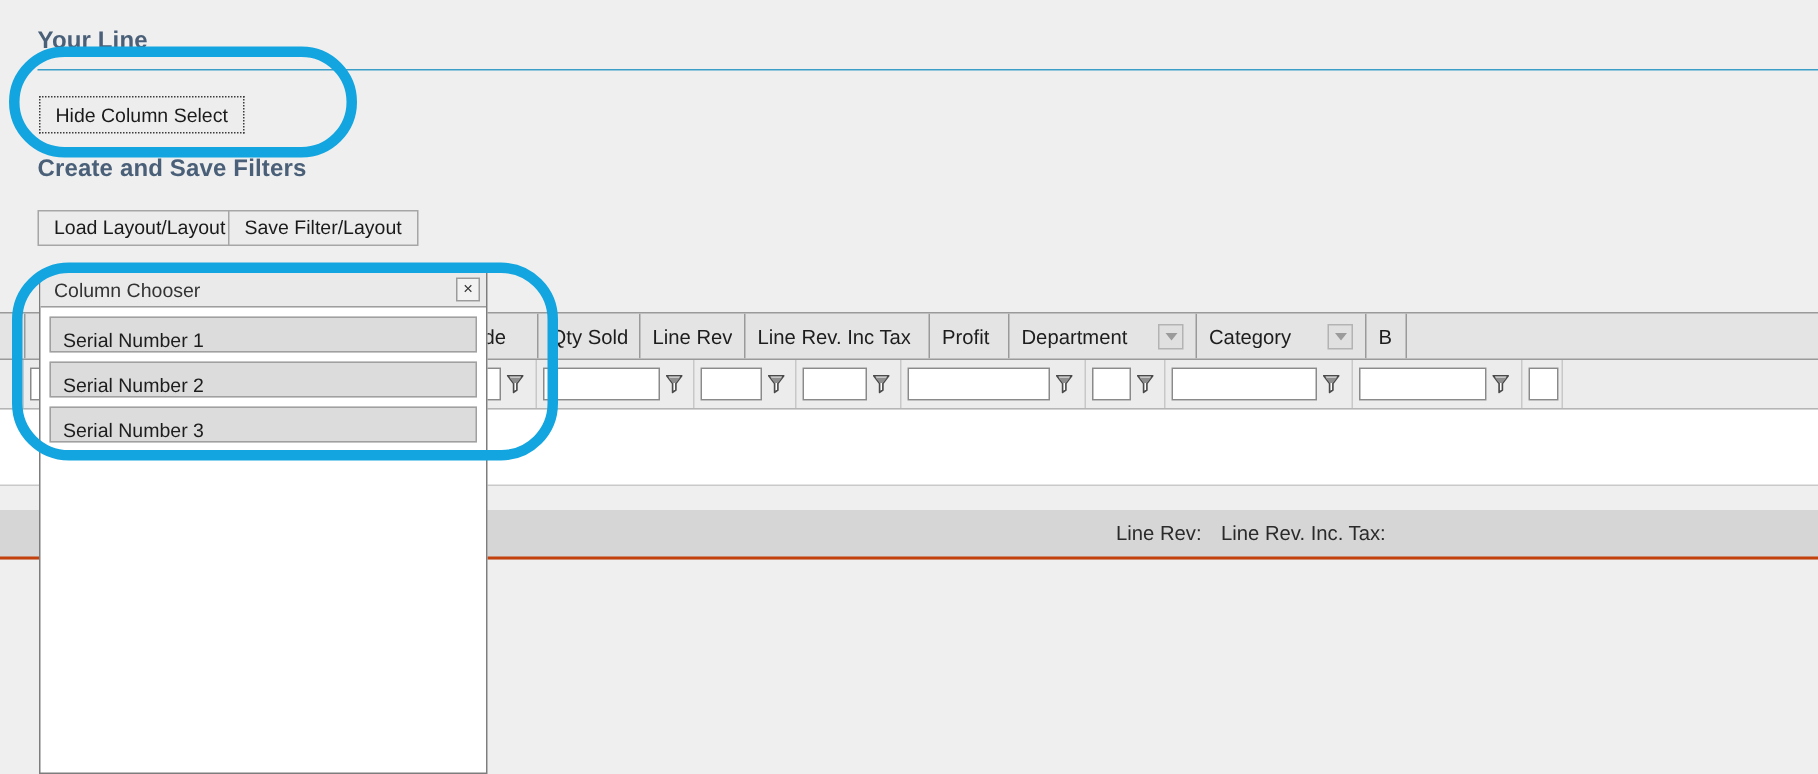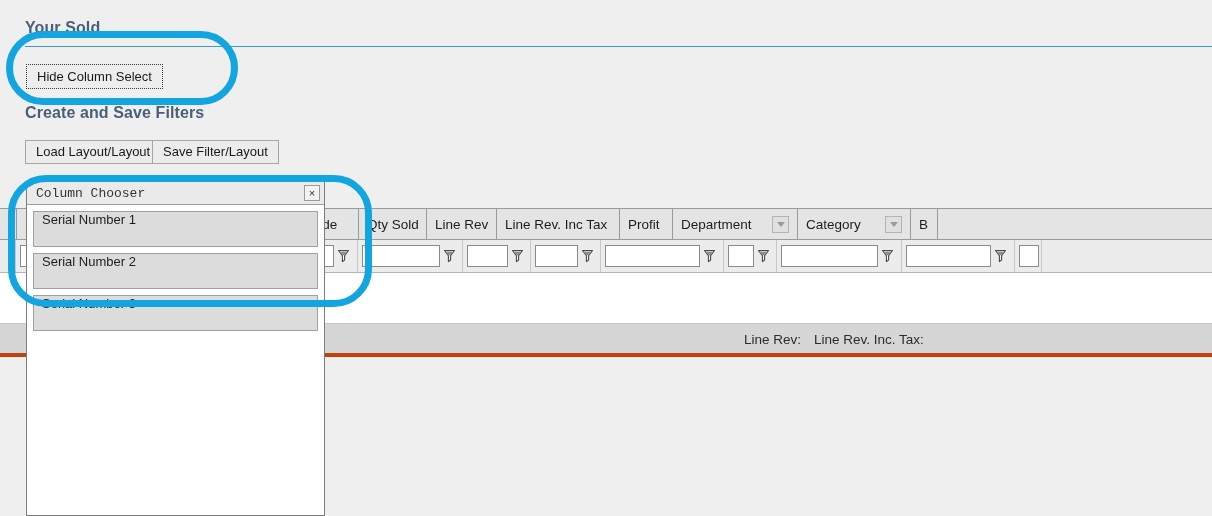--- a/index.html
+++ b/index.html
@@ -137,22 +137,23 @@
   .funnel { flex: 0 0 auto; margin-left: 3px; width: 13px; height: 15px; }
 
   #body-area {
     height: 51px;
     background: #ffffff;
     border-bottom: 1px solid #c9c9c9;
   }
   #summary-row {
     height: 33px;
     background: #d6d6d6;
-    border-bottom: 4px solid #c2410c;
-    position: relative;
+    border-bottom: 2px solid #c2410c;
+    position: relative;
+    margin-top: 16px;
   }
   .sum-label {
     position: absolute;
     top: 8px;
     font-size: 13.5px;
     color: #2b2b2b;
     white-space: nowrap;
   }
   #sum-line-rev { left: 744px; }
   #sum-line-rev-tax { left: 814px; }
@@ -173,41 +174,40 @@
     background: #eaeaea;
     border-bottom: 1px solid #9e9e9e;
     display: flex;
     align-items: center;
     padding: 0 4px 0 9px;
   }
   #chooser-title {
     font-size: 13px;
     color: #333;
     white-space: nowrap;
-    font-family: Liberation Mono, monospace;
   }
   #chooser-close {
     margin-left: auto;
     width: 16px; height: 16px;
     border: 1px solid #9b9b9b;
     background: #f2f2f2;
     color: #333;
     font-size: 11px;
     line-height: 14px;
     text-align: center;
     font-family: "Liberation Sans", sans-serif;
   }
   #chooser-list { padding: 6px 6px 0 6px; }
   .chooser-item {
-    height: 36px;
+    height: 24px;
     background: #dcdcdc;
     border: 1px solid #a0a0a0;
     margin-bottom: 6px;
     display: flex;
-    align-items: flex-start;
+    align-items: flex-end;
     padding-left: 8px;
     font-size: 13px;
     color: #1d1d1d;
     white-space: nowrap;
   }
 
   
   .annot {
     position: absolute;
     border: 7px solid #12a5e0;
@@ -215,21 +215,21 @@
     z-index: 60;
     pointer-events: none;
     background: transparent;
   }
   #annot-hide-btn { left: 6px;  top: 31px;  width: 232px; height: 74px; }
   #annot-chooser  { left: 8px;  top: 175px; width: 364px; height: 132px; }
 </style>
 </head>
 <body>
 
-<div class="section-title" id="your-data-title">Your Sold</div>
+<div class="section-title" id="your-data-title">Your Line</div>
 <div class="hrule"></div>
 
 <button class="btn" id="hide-column-select">Hide Column Select</button>
 
 <div class="section-title" id="filters-title">Create and Save Filters</div>
 
 <button class="btn" id="load-filter">Load Layout/Layout</button>
 <button class="btn" id="save-filter">Save Filter/Layout</button>
 
 <div id="grid">

